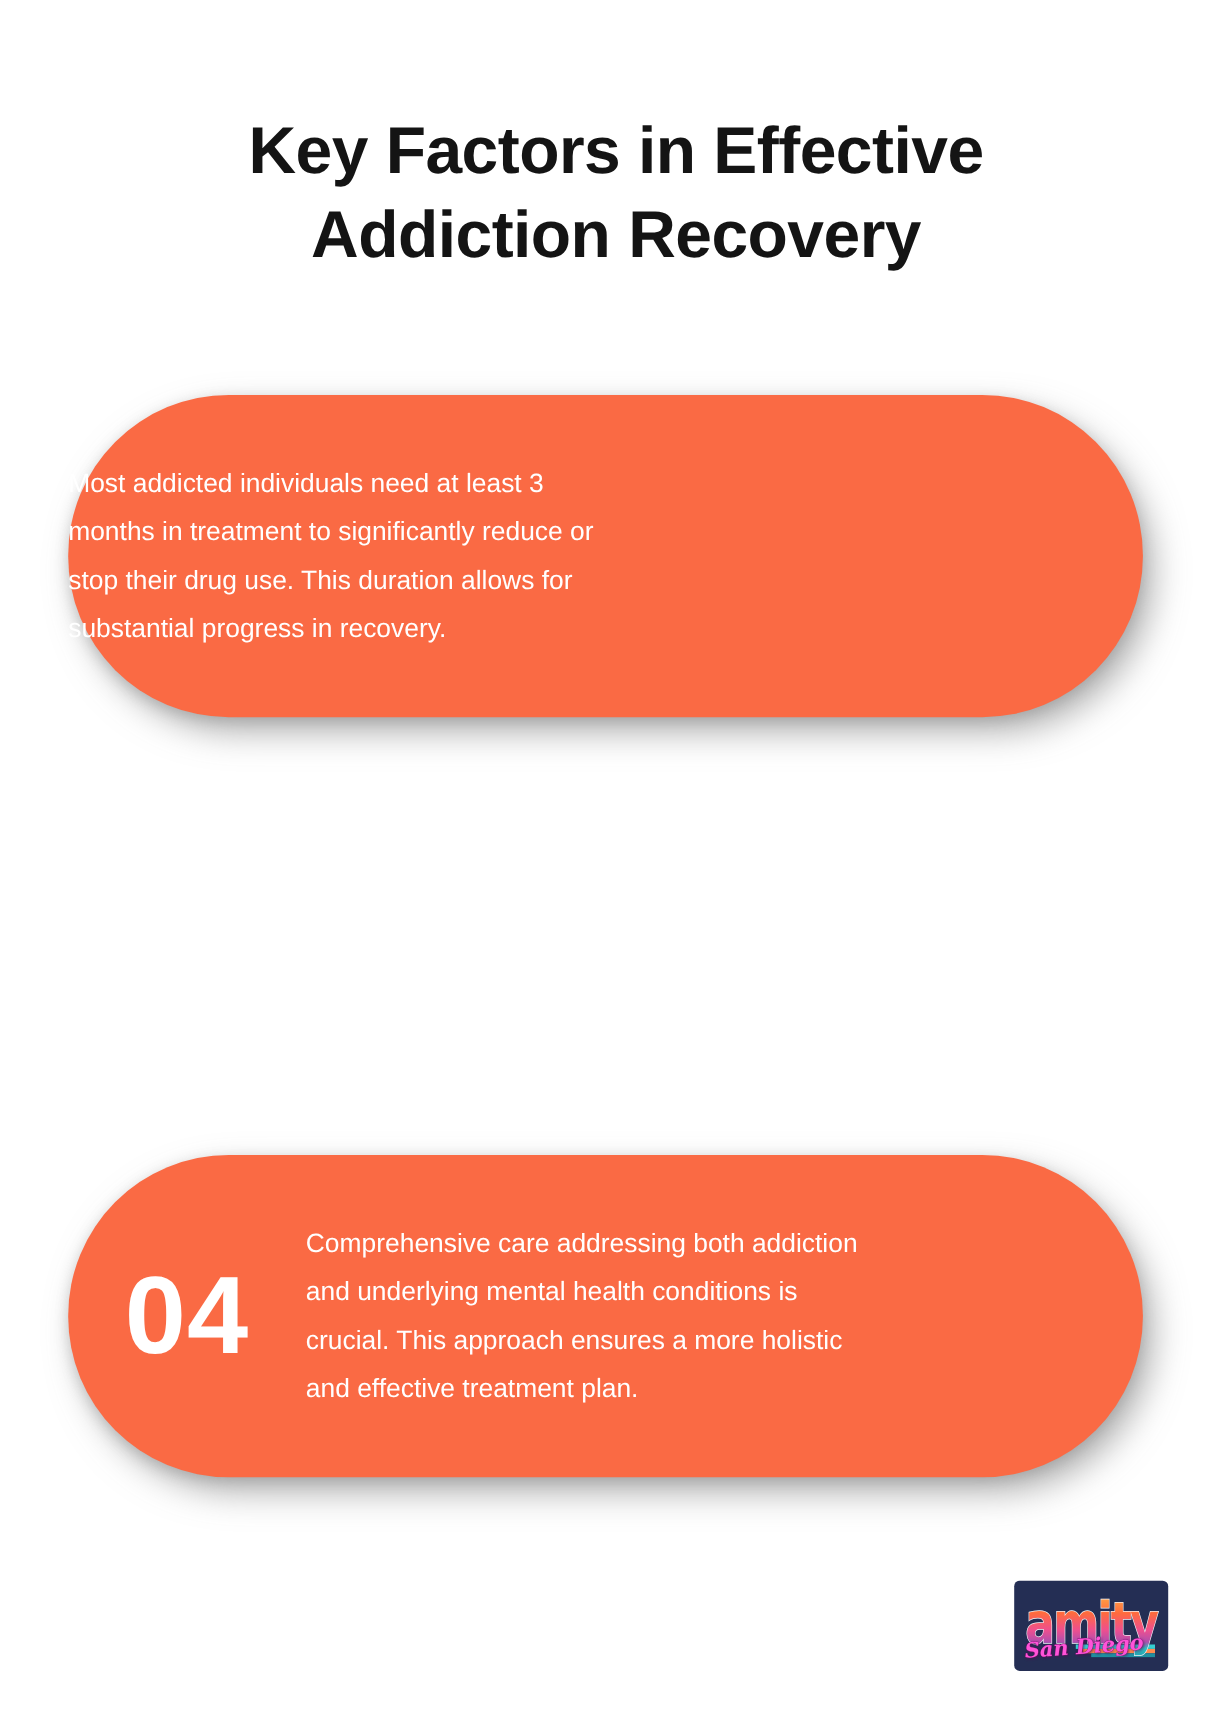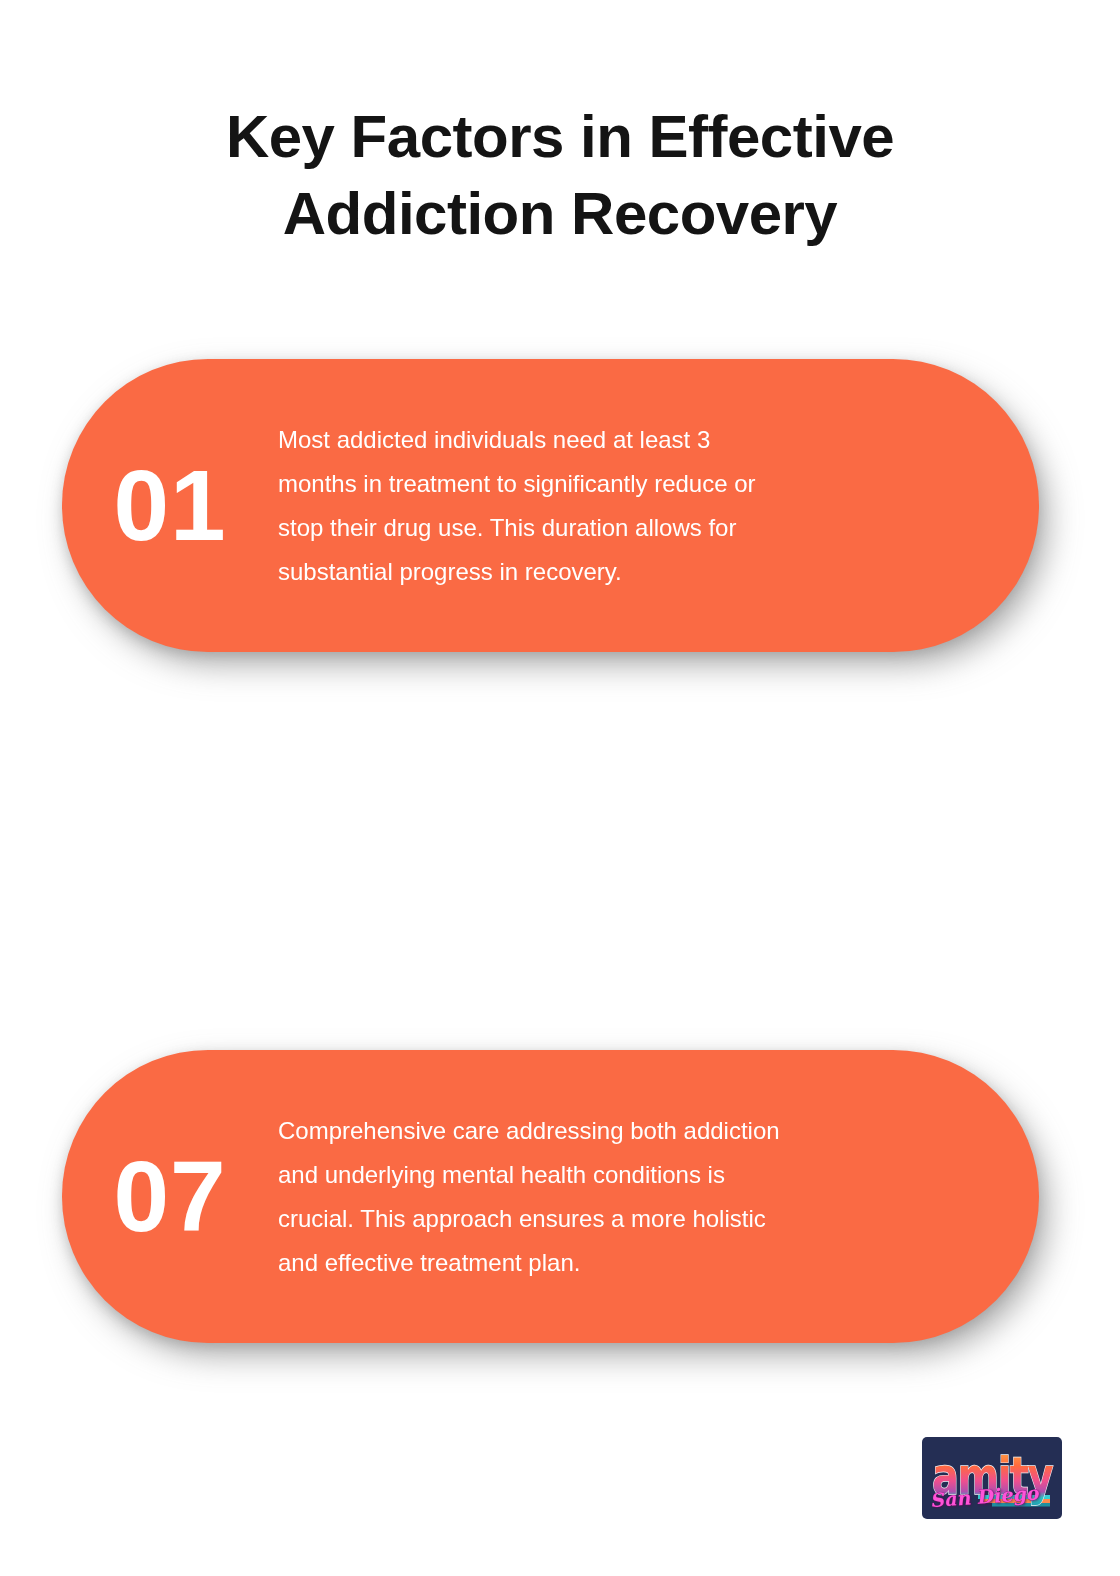--- a/index.html
+++ b/index.html
@@ -71,30 +71,29 @@
 </style>
 </head>
 <body>
 
 <div class="page">
 
   <h1 class="title">Key Factors in Effective
 Addiction Recovery</h1>
 
   <div class="card card-1">
-    <div class="card-number">01</div>
     <div class="card-text">Most addicted individuals need at least 3
 months in treatment to significantly reduce or
 stop their drug use. This duration allows for
 substantial progress in recovery.</div>
   </div>
 
 
   <div class="card card-3">
-    <div class="card-number">07</div>
+    <div class="card-number">04</div>
     <div class="card-text">Comprehensive care addressing both addiction
 and underlying mental health conditions is
 crucial. This approach ensures a more holistic
 and effective treatment plan.</div>
   </div>
 
   <div class="logo">
     <svg viewBox="0 0 140 82" width="140" height="82">
       <defs>
         <linearGradient id="sunset" x1="0" y1="0" x2="0" y2="1">

